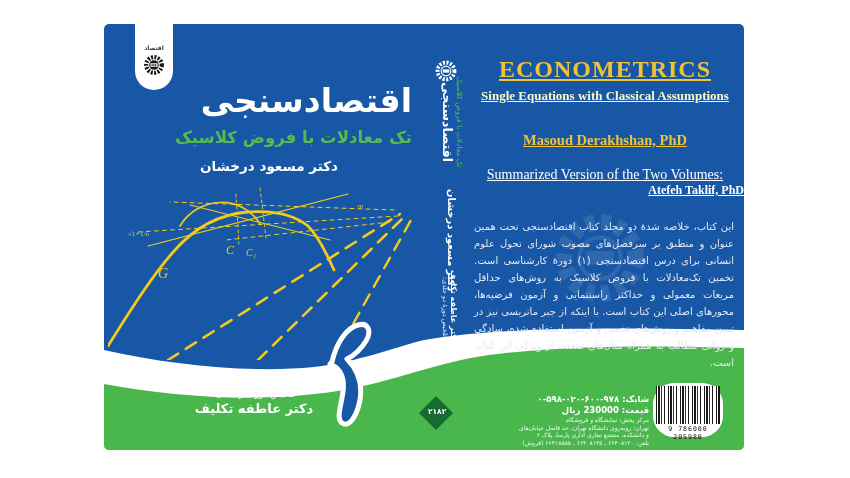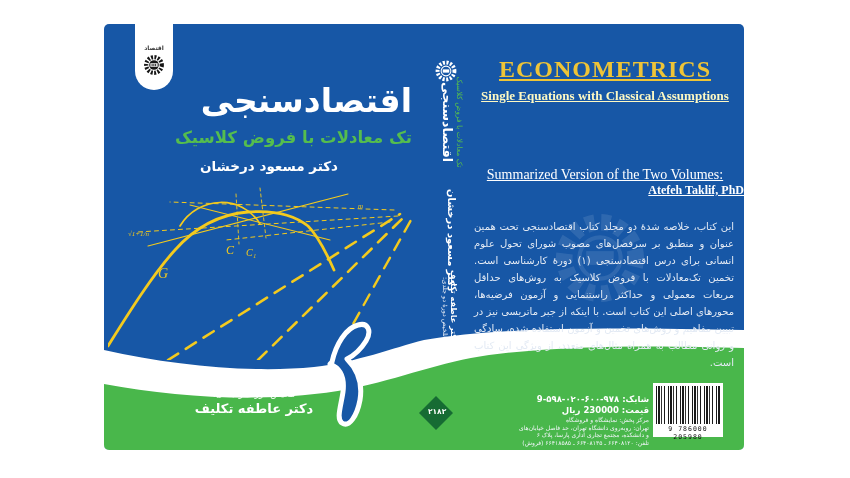--- a/index.html
+++ b/index.html
@@ -54,21 +54,21 @@
          font-size:13px;font-weight:bold;}
   .b-author{position:absolute;top:108px;width:100%;text-align:center;color:#eec437;
             font-size:14.5px;font-weight:bold;}
   .b-note{position:absolute;top:143px;width:100%;text-align:center;color:#ffffff;font-size:14px;}
   .b-sauthor{position:absolute;top:159px;width:100%;text-align:right;color:#ffffff;
              font-size:12px;font-weight:bold;}
   .b-desc{position:absolute;top:194px;left:8px;right:10px;color:#e3eaf4;font-size:10px;
           line-height:17px;direction:rtl;text-align:justify;z-index:2;}
   .watermark{position:absolute;left:79px;top:179px;opacity:0.10;z-index:1;}
   .barcode{position:absolute;left:187px;top:359px;width:70px;height:54px;background:#ffffff;
-           padding:3px 3px 1px 3px;box-sizing:border-box;z-index:3;}
+           padding:3px 3px 1px 3px;box-sizing:border-box;z-index:3;border-radius:21px;}
   .bars{width:64px;height:38px;background:
         repeating-linear-gradient(90deg,#1a1a1a 0 1px,#ffffff 1px 2px,#1a1a1a 2px 4px,
         #ffffff 4px 5px,#333333 5px 6px,#ffffff 6px 8px,#1a1a1a 8px 9px,#ffffff 9px 12px);}
   .bc-num{font-family:"DejaVu Sans Mono",monospace;font-size:6.5px;color:#111;text-align:center;
           letter-spacing:1px;margin-top:1px;}
   .pricing{position:absolute;left:20px;top:370px;width:163px;text-align:right;direction:rtl;
            color:#ffffff;z-index:3;}
   .pricing .big{font-size:8.5px;font-weight:bold;line-height:11px;}
   .pricing .tiny{font-size:6px;line-height:7.5px;color:#f2f6fa;}
 </style>
@@ -145,31 +145,32 @@
         <div class="sp-ed-note">تلخیص دورهٔ دو جلدی:</div>
       </div>
       <div class="diamond">
         <span>۲۱۸۲</span>
       </div>
     </div>
 
     <div class="back">
       <div class="b-title b-serif">ECONOMETRICS</div>
       <div class="b-sub b-serif">Single Equations with Classical Assumptions</div>
+      <div class="b-author b-serif">Masoud Derakhshan, PhD</div>
       <div class="b-note b-serif">Summarized Version of the Two Volumes:</div>
       <div class="b-sauthor b-serif">Atefeh Taklif, PhD</div>
       <svg class="watermark" width="110" height="110" viewBox="0 0 40 40">
         <circle cx="20" cy="20" r="13" fill="none" stroke="#ffffff" stroke-width="6" stroke-dasharray="3.2 2.4"></circle>
         <circle cx="20" cy="20" r="7.5" fill="none" stroke="#ffffff" stroke-width="1.5"></circle>
         <rect x="15" y="17.5" width="10" height="5" fill="#ffffff"></rect>
       </svg>
       <div class="b-desc">این کتاب، خلاصه شدهٔ دو مجلد کتاب اقتصادسنجی تحت همین عنوان و منطبق بر سرفصل‌های مصوب شورای تحول علوم انسانی برای درس اقتصادسنجی (۱) دورهٔ کارشناسی است. تخمین تک‌معادلات با فروض کلاسیک به روش‌های حداقل مربعات معمولی و حداکثر راستنمایی و آزمون فرضیه‌ها، محورهای اصلی این کتاب است. با اینکه از جبر ماتریسی نیز در تبیین مفاهیم و روش‌های تخمین و آزمون استفاده شده، سادگی و روانی مطالب به همراه مثال‌های متعدد، از ویژگی این کتاب است.</div>
 
       <div class="pricing">
-        <div class="big">شابک: ۹۷۸-۶۰۰-۰۲۰-۵۹۸-9</div>
+        <div class="big">شابک: ۹۷۸-۶۰۰-۰۲۰-۵۹۸-۰</div>
         <div class="big">قیمت: 230000 ریال</div>
         <div class="tiny">مرکز پخش: نمایشگاه و فروشگاه</div>
         <div class="tiny">تهران: روبه‌روی دانشگاه تهران، حد فاصل خیابان‌های</div>
         <div class="tiny">و دانشکده، مجتمع تجاری اداری پارسا، پلاک ۶</div>
         <div class="tiny">تلفن: ۶۶۴۰۸۱۲۰ ـ ۶۶۴۰۸۱۳۵ ـ ۶۶۴۱۸۵۸۵ (فروش)</div>
       </div>
 
       <div class="barcode">
         <div class="bars"></div>
         <div class="bc-num">9 786000 205980</div>

